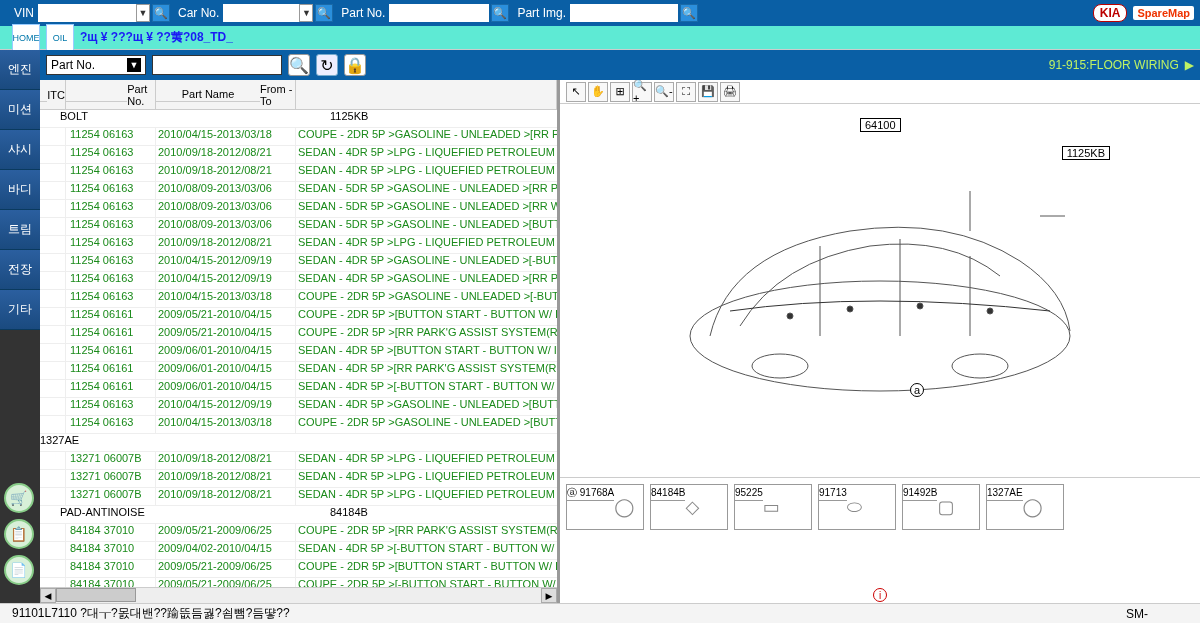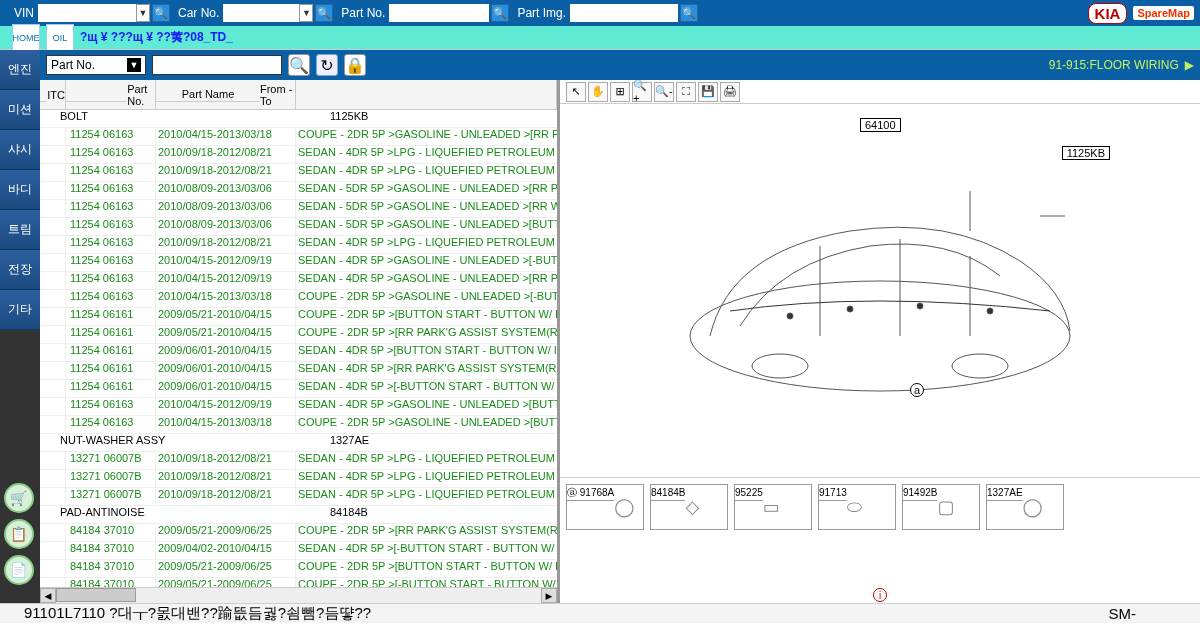--- a/index.html
+++ b/index.html
@@ -7,21 +7,21 @@
 .topbar{background:#0a5fa5;height:26px;display:flex;align-items:center;padding:0 6px;color:#fff;font-size:12px}
 .topbar label{margin-right:4px;margin-left:8px}
 .topbar input{background:#fff;border:none;height:18px;font-size:11px;padding:0 4px}
 .topbar .vin-input{width:98px}
 .topbar .car-input{width:76px}
 .topbar .partno-input{width:100px}
 .topbar .partimg-input{width:108px}
 .sbtn{width:18px;height:18px;background:#2b8fdc;border:1px solid #1a6aa8;display:inline-flex;align-items:center;justify-content:center;color:#fff;font-size:11px;margin-left:2px;cursor:pointer}
 .dbtn{width:14px;height:18px;background:#fff;border:1px solid #999;display:inline-flex;align-items:center;justify-content:center;color:#333;font-size:9px;cursor:pointer}
 .logos{margin-left:auto;display:flex;gap:6px;align-items:center}
-.logo-kia{background:#fff;color:#b00;font-weight:bold;font-size:15px;padding:1px 6px;border-radius:8px;border:1px solid #b00}
+.logo-kia{background:#fff;color:#b00;font-weight:bold;font-size:12px;padding:1px 6px;border-radius:8px;border:1px solid #b00}
 .logo-sparemap{background:#fff;color:#e30;font-weight:bold;font-size:11px;padding:1px 4px;border-radius:2px}
 .breadcrumb-row{height:24px;background:#5eead4;border-bottom:1px solid #ccc;display:flex;align-items:center;padding-left:12px}
 .home-ico{width:28px;height:28px;border:1px solid #9cf;background:#fff;display:flex;align-items:center;justify-content:center;font-size:9px;color:#07a;margin-right:6px}
 .oil-ico{width:28px;height:28px;border:1px solid #9cf;background:#fff;display:flex;align-items:center;justify-content:center;font-size:9px;color:#07a;margin-right:6px}
 .crumb-text{font-size:12px;color:#1a1af5;font-weight:bold}
 .main{display:flex;height:553px}
 .sidebar{width:40px;background:#333;display:flex;flex-direction:column}
 .sidebar .tab{height:40px;background:linear-gradient(#2b5f9f,#1a4a7f);color:#fff;font-size:12px;display:flex;align-items:center;justify-content:center;border-bottom:1px solid #0a3a5f;cursor:pointer}
 .content{flex:1;display:flex;flex-direction:column}
 .toolbar{height:30px;background:#0a5fa5;display:flex;align-items:center;padding:0 6px;gap:6px}
@@ -57,21 +57,21 @@
 .callout{position:absolute;font-size:11px;border:1px solid #000;background:#fff;padding:0 4px}
 .thumbs{height:110px;border-top:1px solid #ccc;padding:6px;display:flex;flex-wrap:wrap;gap:6px;align-content:flex-start}
 .thumb{width:78px;border:1px solid #999;display:flex;flex-direction:row}
 .thumb .tlabel{height:16px;border-bottom:1px solid #999;font-size:10px;display:flex;align-items:center;justify-content:center}
 .thumb .tpic{height:44px;display:flex;align-items:center;justify-content:center;font-size:18px;color:#888}
 .hscroll{height:16px;background:#eee;border-top:1px solid #ccc;display:flex}
 .hscroll .arrow{width:16px;background:#ddd;border:1px solid #aaa;font-size:9px;display:flex;align-items:center;justify-content:center}
 .hscroll .track{flex:1;position:relative}
 .hscroll .thumb-bar{position:absolute;left:0;width:80px;height:14px;background:#ccc;border:1px solid #999}
 .info-circle{width:14px;height:14px;border:1px solid #c00;border-radius:50%;color:#c00;font-size:10px;display:flex;align-items:center;justify-content:center;margin:0 auto}
-.statusbar{height:20px;background:#f4f4f4;border-top:1px solid #ccc;display:flex;align-items:center;font-size:15px;padding:0 24px}
+.statusbar{height:20px;background:#f4f4f4;border-top:1px solid #ccc;display:flex;align-items:center;font-size:12px;padding:0 12px}
 .statusbar .sm{margin-left:auto;margin-right:40px}
 .sidebar-icons{position:fixed;left:4px;bottom:50px;display:flex;flex-direction:column;gap:6px}
 .sico{width:30px;height:30px;border-radius:50%;background:#d8f0d8;border:2px solid #8c8;display:flex;align-items:center;justify-content:center;font-size:14px}
 </style>
 </head>
 <body>
 
 <div class="topbar">
   <label>VIN</label>
   <input class="vin-input" style="">
@@ -242,21 +242,20 @@
               <div class="c3">2010/04/15-2012/09/19</div>
               <div class="c4">SEDAN - 4DR 5P &gt;GASOLINE - UNLEADED &gt;[BUTTON START -</div>
             </div>
             <div class="data-row">
               <div class="c1"></div>
               <div class="c2">11254 06163</div>
               <div class="c3">2010/04/15-2013/03/18</div>
               <div class="c4">COUPE - 2DR 5P &gt;GASOLINE - UNLEADED &gt;[BUTTON START -</div>
             </div>
             <div class="group-row">
-              <div class="gname">NUT-WASHER ASSY</div>
               <div class="gcode">1327AE</div>
             </div>
             <div class="data-row">
               <div class="c1"></div>
               <div class="c2">13271 06007B</div>
               <div class="c3">2010/09/18-2012/08/21</div>
               <div class="c4">SEDAN - 4DR 5P &gt;LPG - LIQUEFIED PETROLEUM GAS &gt;[BUTTO</div>
             </div>
             <div class="data-row">
               <div class="c1"></div>

